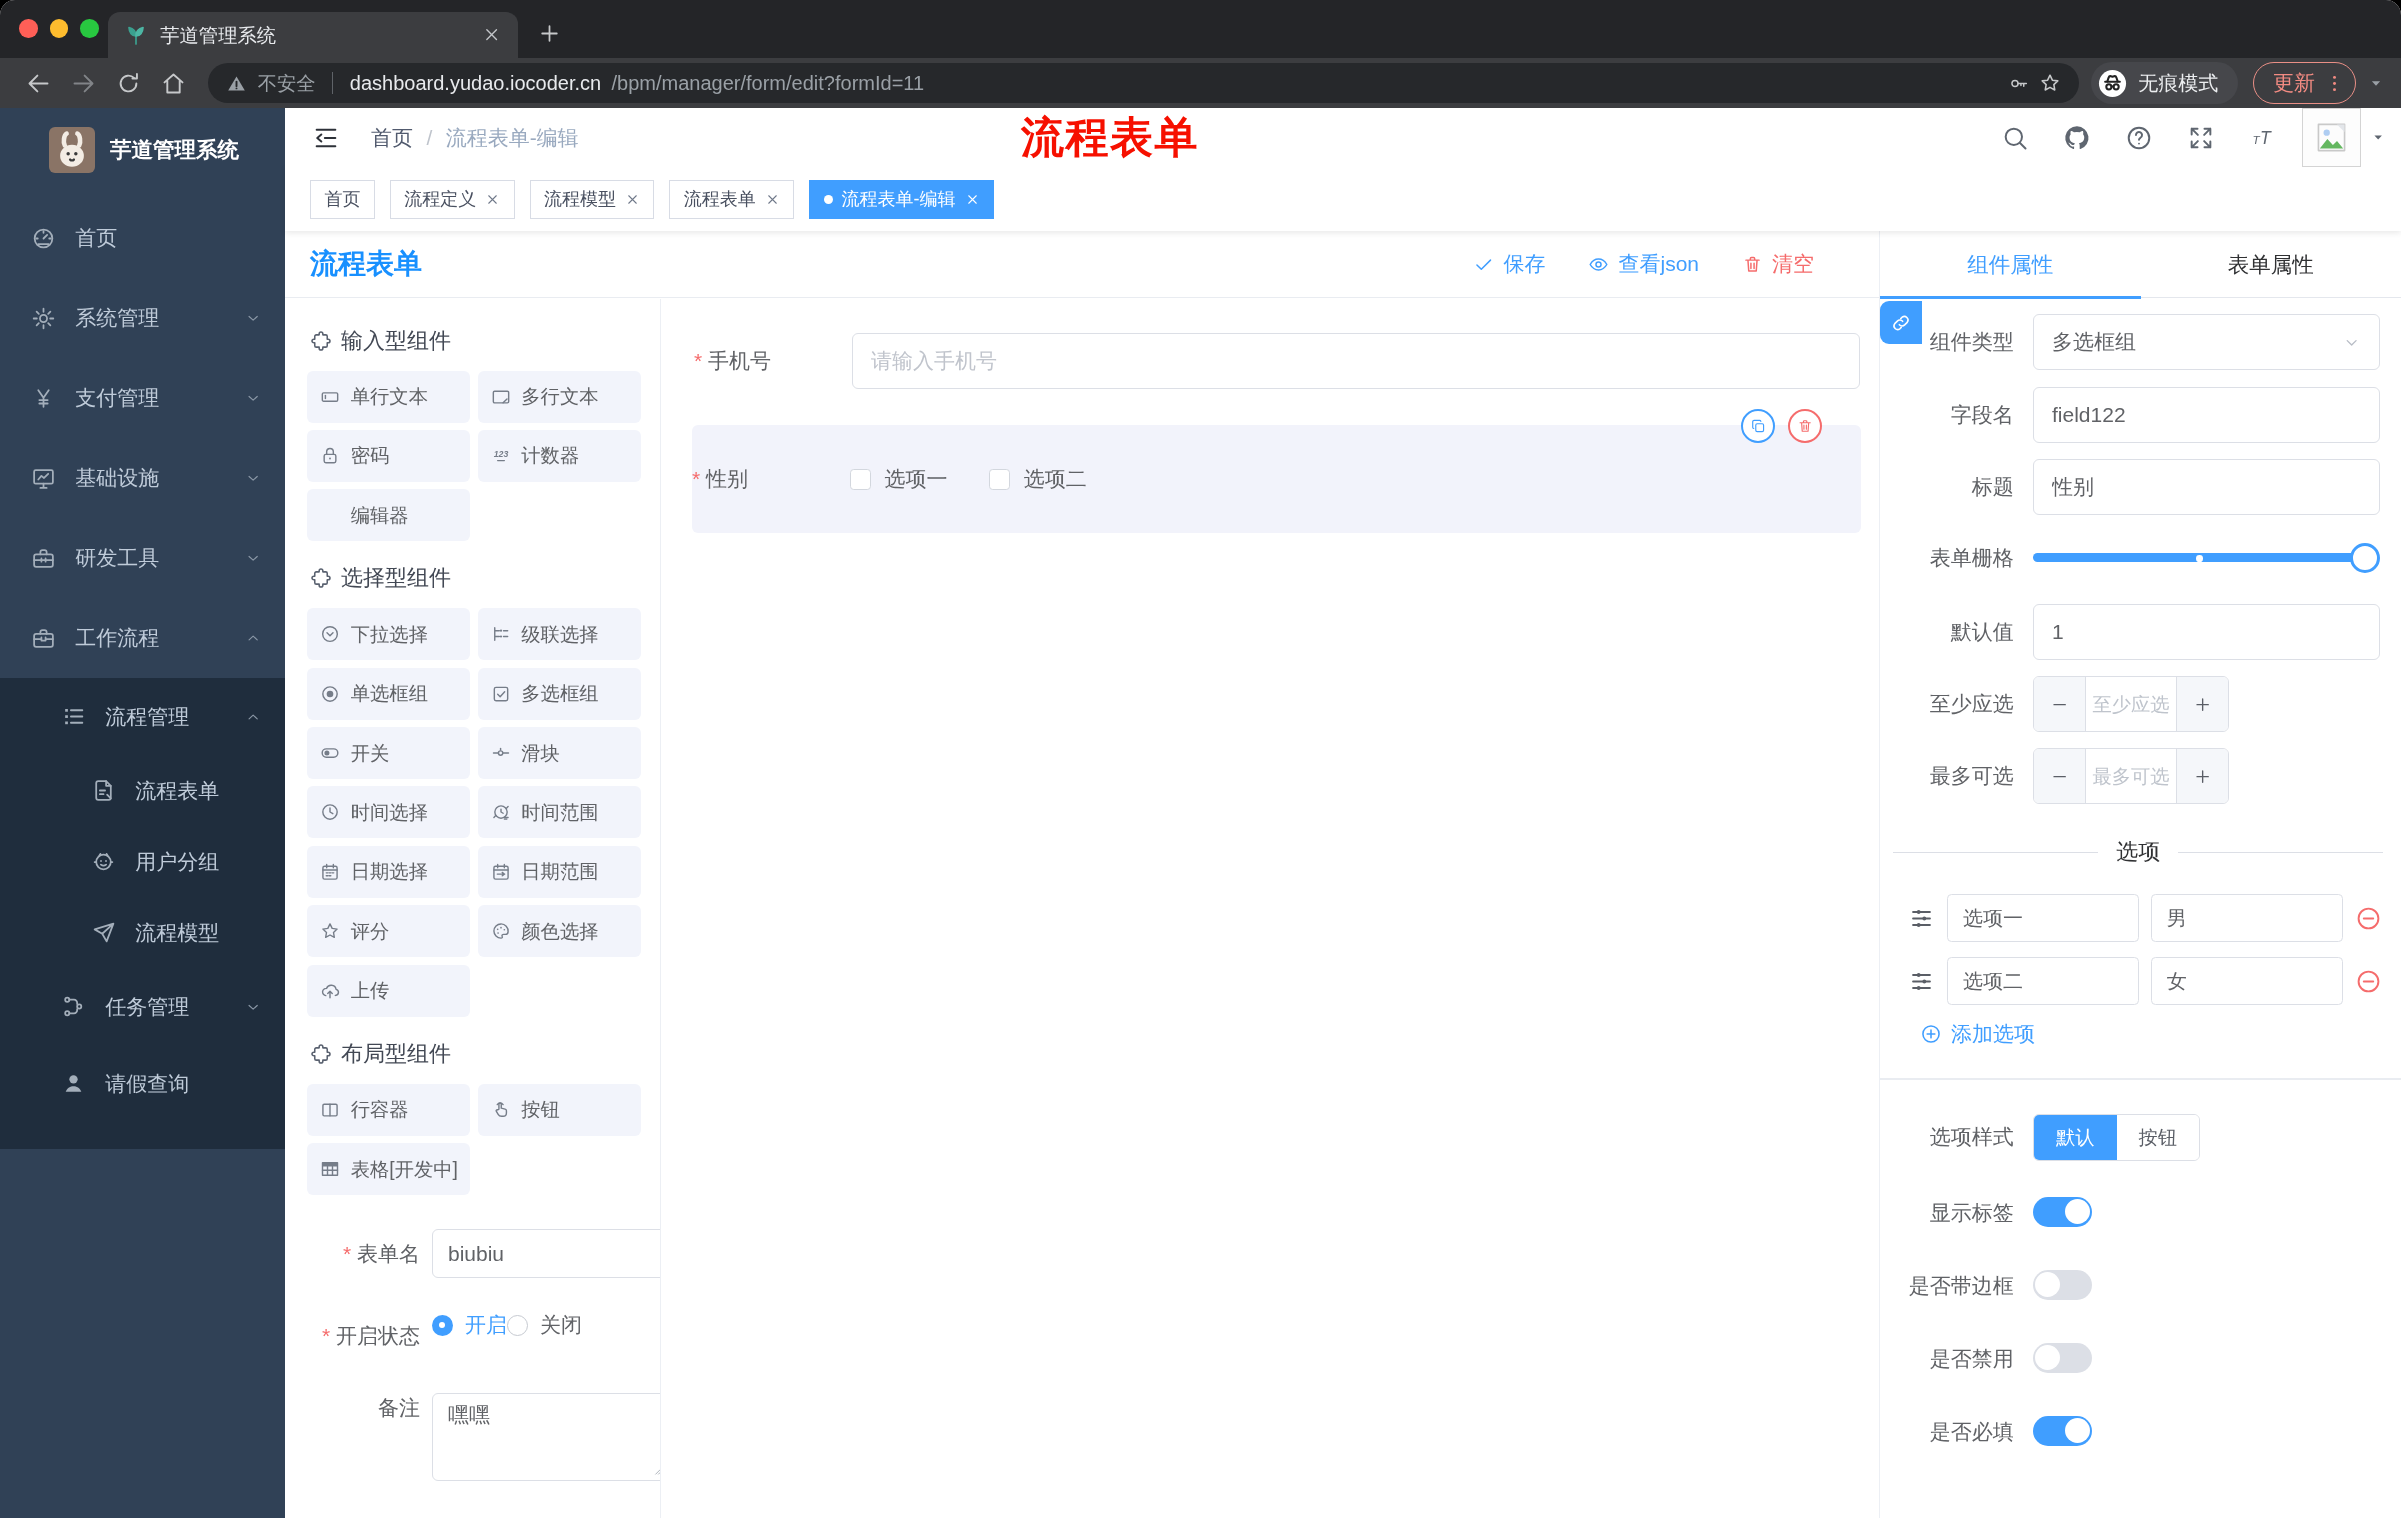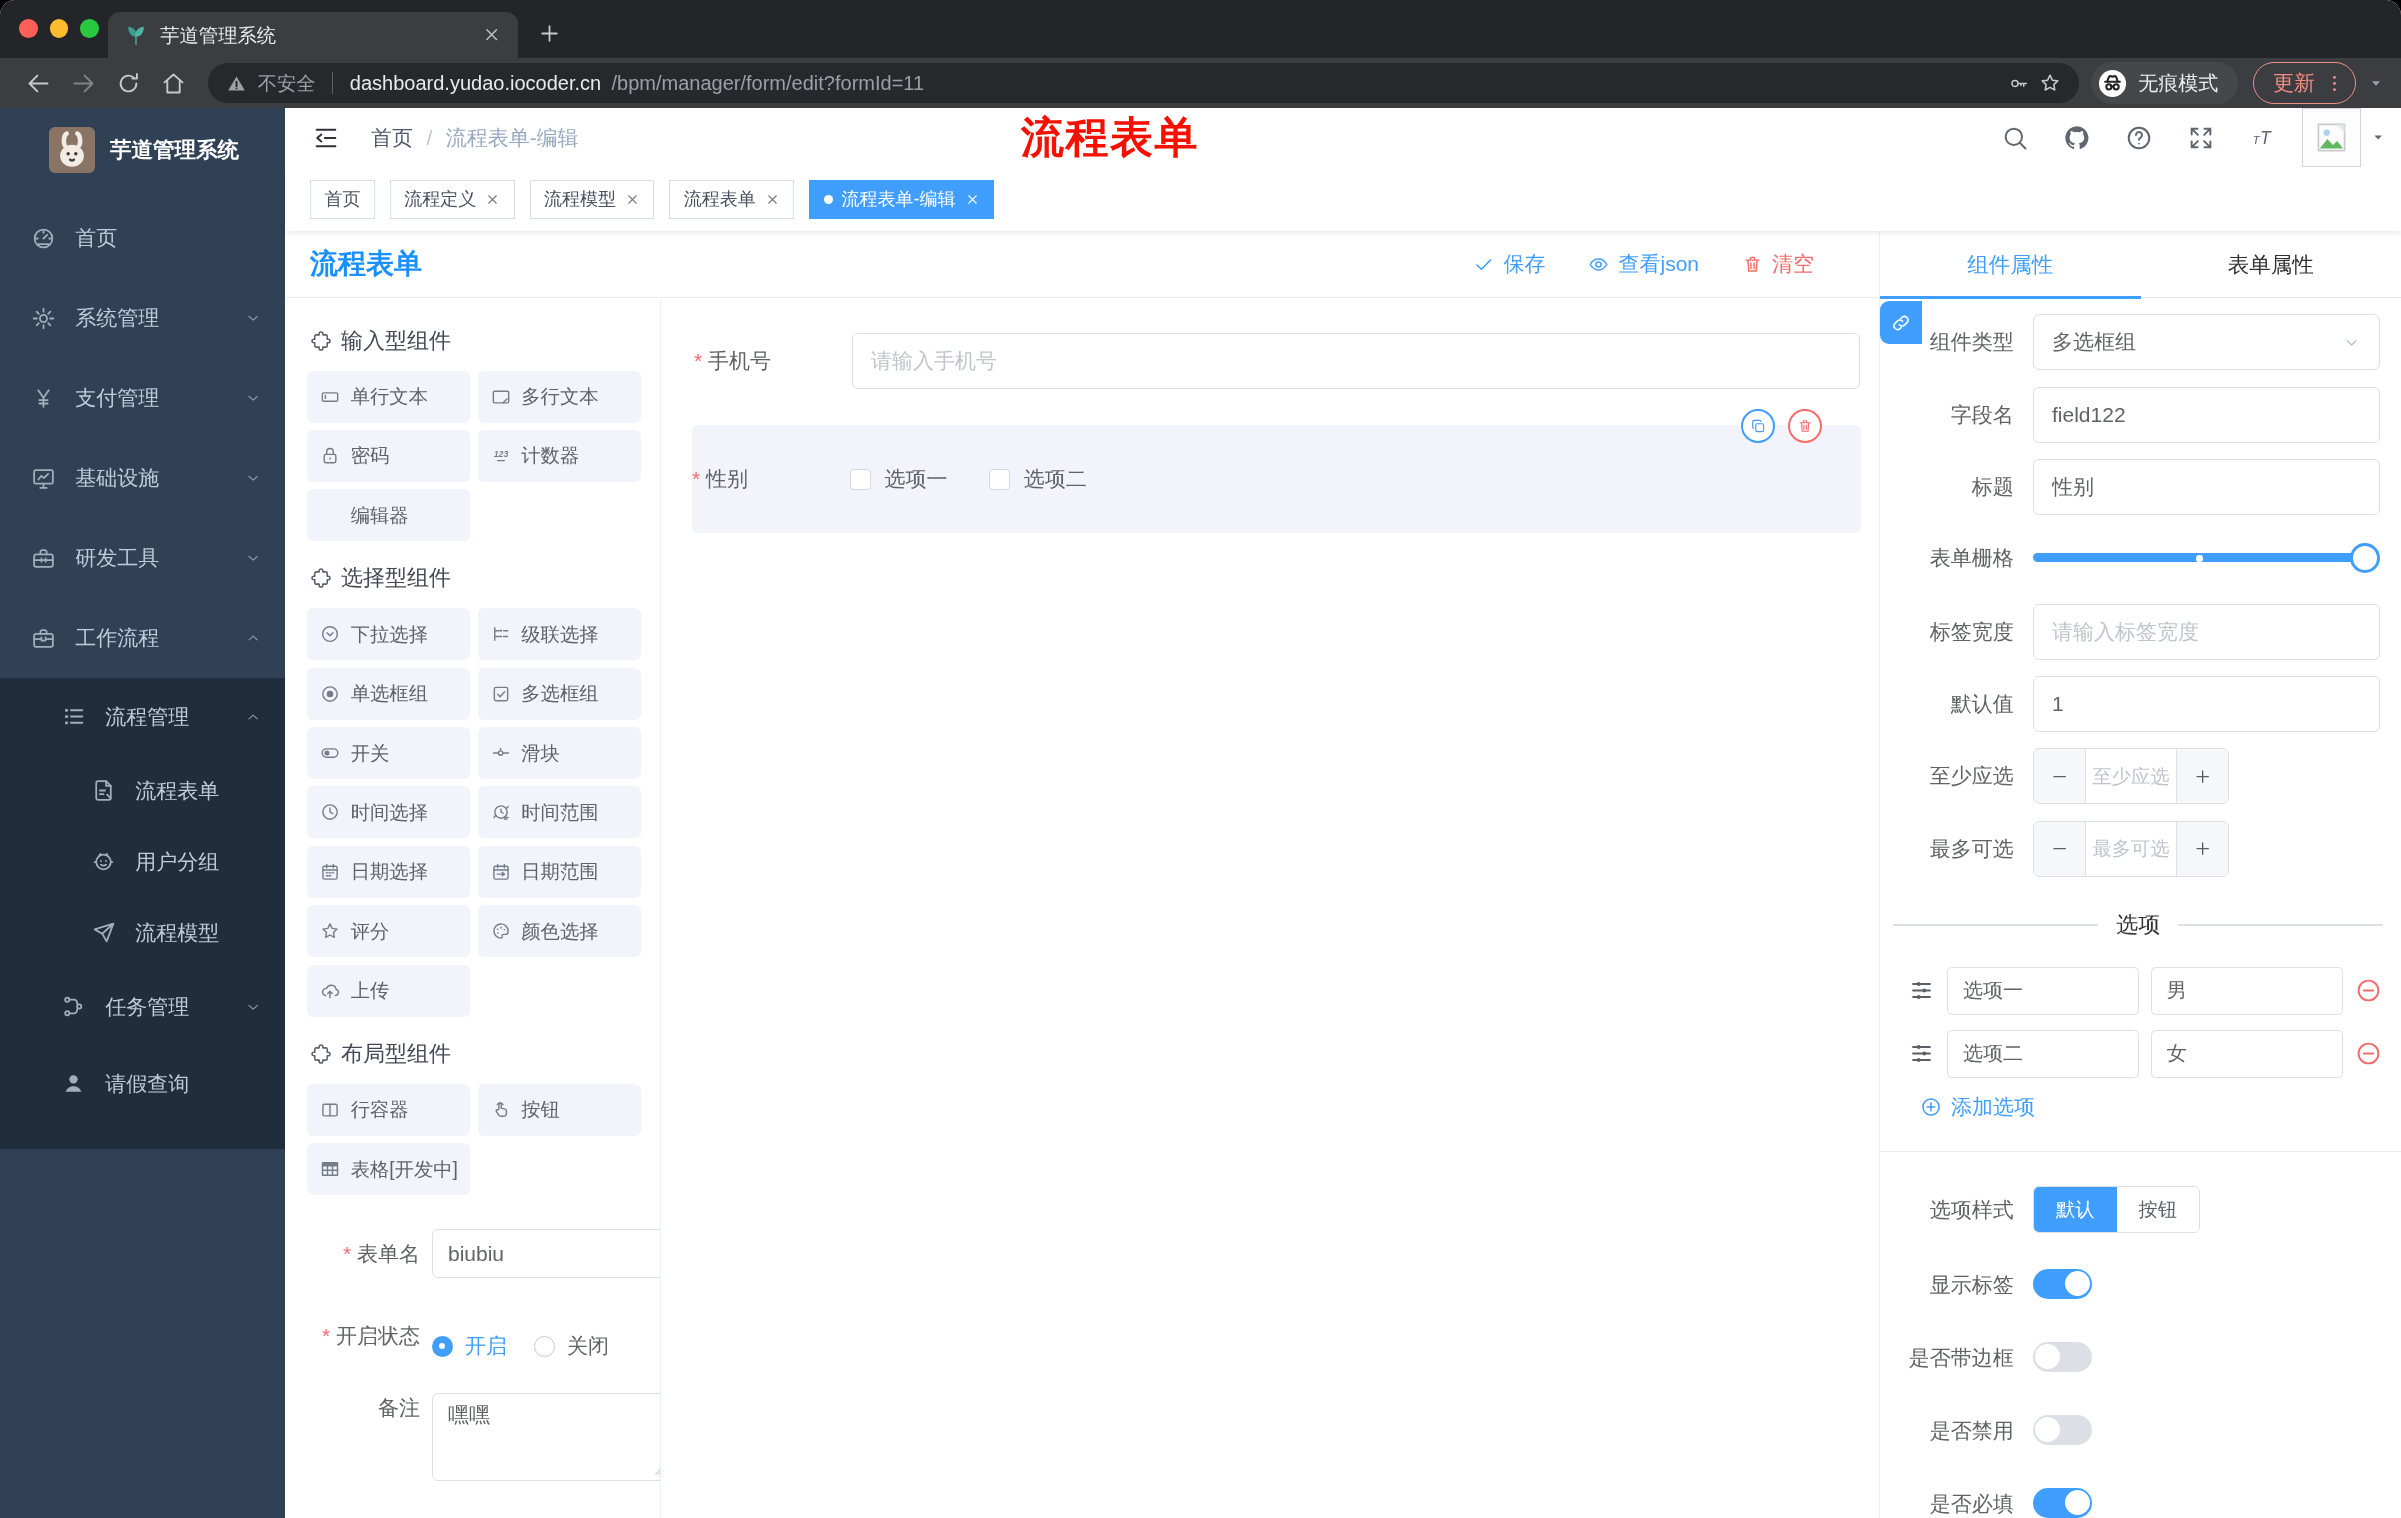--- a/index.html
+++ b/index.html
@@ -107,21 +107,21 @@
   .prow { display:flex; align-items:flex-start; margin-bottom:33px; }
   .plabel { width:113px; flex:none; text-align:right; font-size:21px; color:#606266; margin-right:12px;
             line-height:49px; white-space:nowrap; }
   .req::before { content:'* '; color:#f56c6c; }
   .pinput { width:236px; height:49px; border:1.5px solid #dcdfe6; border-radius:6px; font-size:21px;
             color:#606266; padding:0 15px; outline:none; font-family:inherit; }
   .ptextarea { width:236px; height:88px; border:1.5px solid #dcdfe6; border-radius:6px; font-size:21px;
                color:#606266; padding:7.4px 15px; outline:none; resize:none; font-family:inherit; position:relative; }
   .tawrap { position:relative; width:236px; }
   .tawrap .resz { position:absolute; right:6px; bottom:7.4px; width:13.4px; height:13.4px; color:#aab0b8; }
-  .radios { display:flex; align-items:flex-end; gap:27px; height:49px; }
+  .radios { display:flex; align-items:flex-start; height:49px; }
   .radio { display:flex; align-items:center; gap:12px; font-size:21px; cursor:pointer; }
   .rdot-on { width:21px; height:21px; border-radius:50%; background:#409eff; position:relative; }
   .rdot-on::after { content:''; position:absolute; left:7.4px; top:7.4px; width:6px; height:6px; border-radius:50%; background:#fff; }
   .rdot-off { width:21px; height:21px; border-radius:50%; border:1.5px solid #c6cad1; background:#fff; }
   .radio.on span { color:#409eff; }
   .radio.off span { color:#606266; }
 
   
   .canvas { position:absolute; left:376px; top:68px; right:522px; bottom:0; background:#fff; overflow:hidden; }
   .cfield { display:flex; align-items:center; margin:34px 19.3px 0 33px; }
@@ -928,24 +928,20 @@
             </div>
             <div class="irow sliderrow">
               <span class="ilabel">表单栅格</span>
               <div class="ictl slider">
                 <div class="strack"></div>
                 <div class="sstop"></div>
                 <div class="shandle"></div>
               </div>
             </div>
             <div class="irow">
-              <span class="ilabel">标签宽度</span>
-              <div class="ictl"><input class="iinput" placeholder="请输入标签宽度" style=""></div>
-            </div>
-            <div class="irow">
               <span class="ilabel">默认值</span>
               <div class="ictl"><input class="iinput" value="1" style=""></div>
             </div>
             <div class="irow">
               <span class="ilabel">至少应选</span>
               <div class="ictl">
                 <div class="stepper">
                   <div class="sbtn minus">
                       <i class="ic">
                         <svg viewBox="0 0 24 24" fill="none" stroke="currentColor" stroke-width="1.7" stroke-linecap="round" stroke-linejoin="round">

